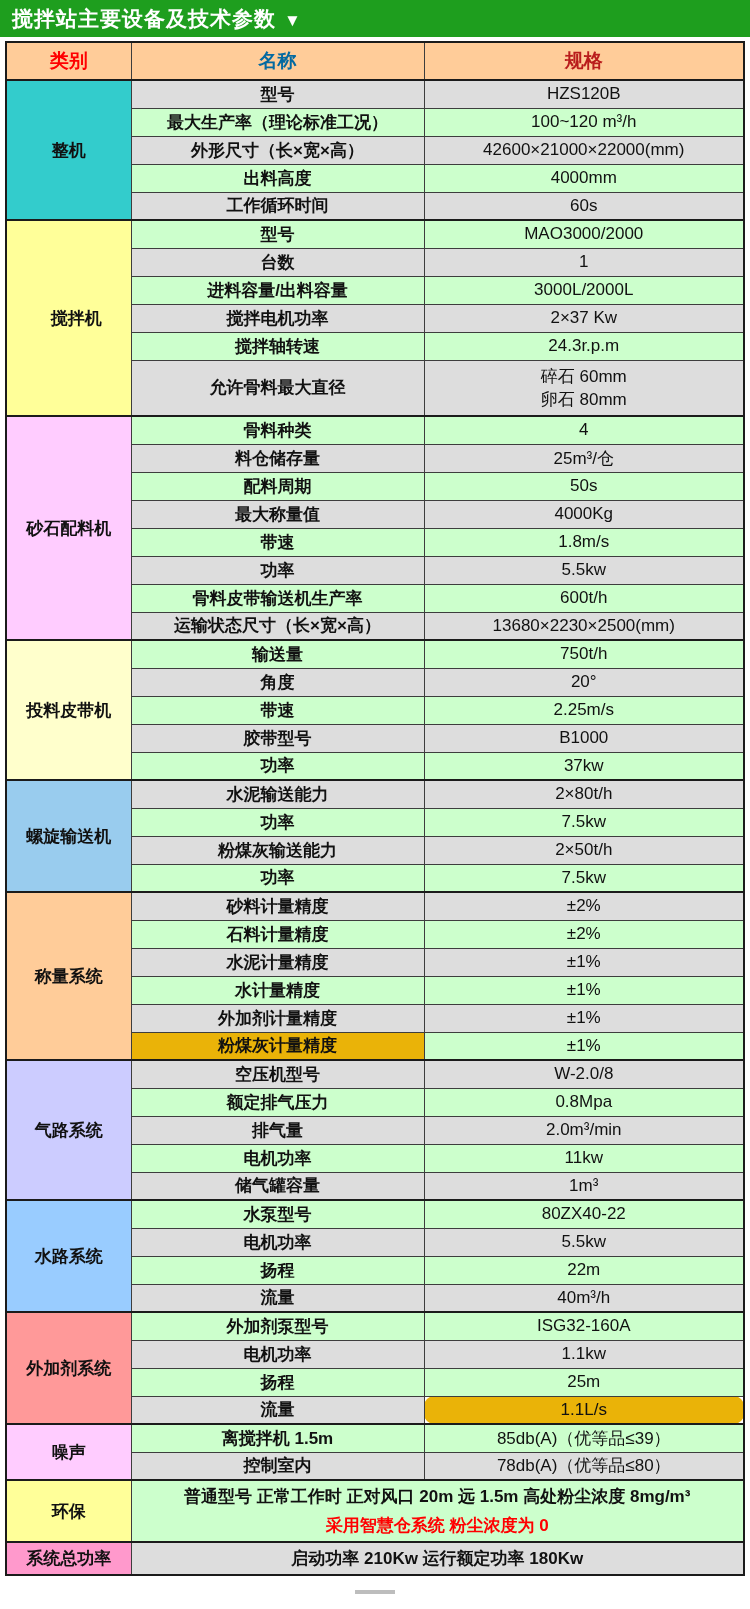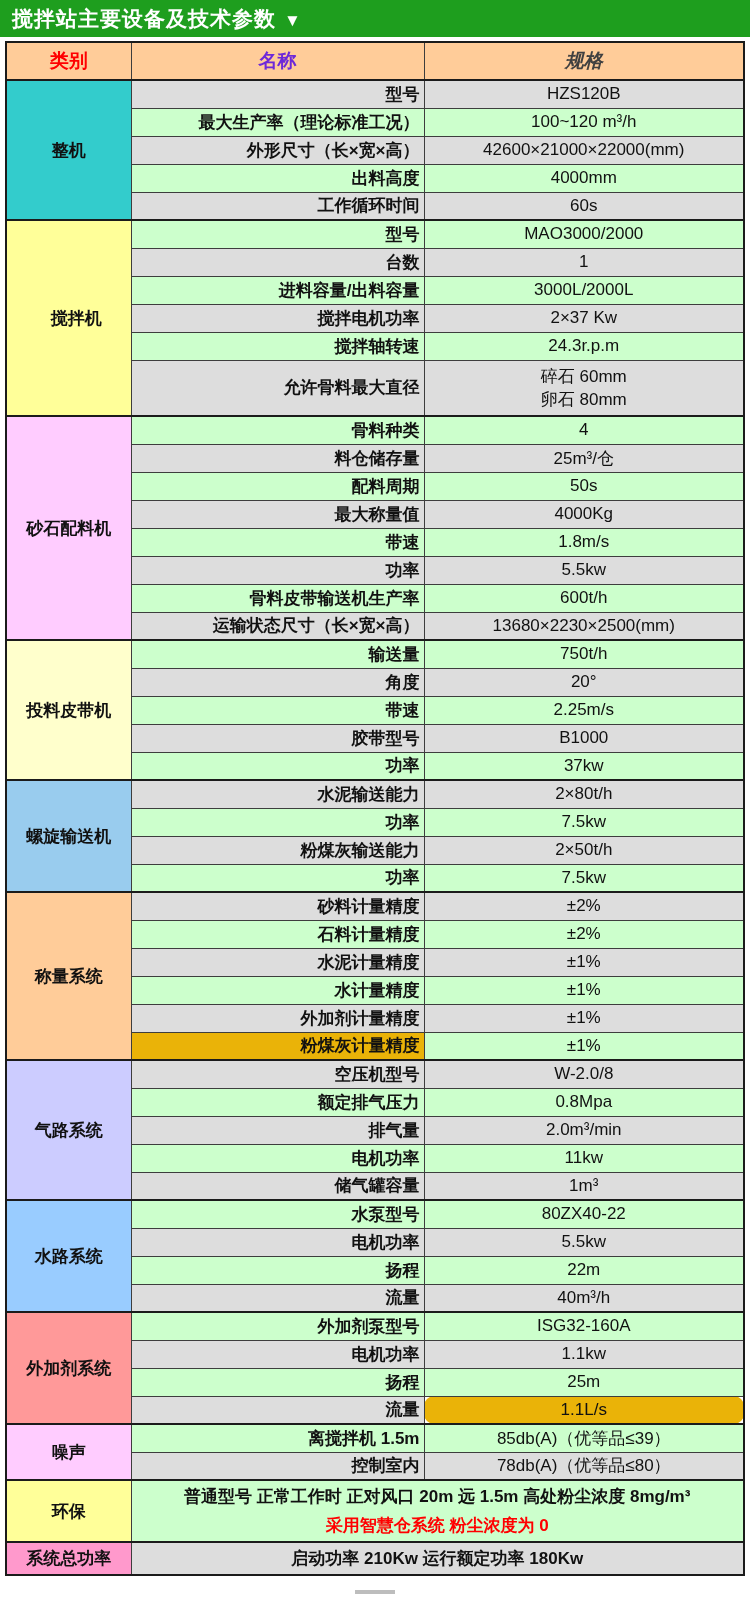--- a/index.html
+++ b/index.html
@@ -49,21 +49,21 @@
     box-sizing:border-box;
   }
   tr.row{height:28px;}
   tr.row-tall{height:56px;}
   tr.row-xtall{height:57px;}
   td.cat{
     font-weight:bold;
     font-size:17px;
     border-left:2px solid #1b1b1b;
   }
-  td.name-cell{font-weight:bold;text-align:right;}
+  td.name-cell{font-weight:bold;}
   td.spec-cell{font-weight:normal;}
   td.merged-cell{font-weight:bold;}
   td.merged-cell .line{line-height:29px;}
   tr.section-start td{border-top:2px solid #1b1b1b;}
   .bottom-dash{
     width:40px;
     height:4px;
     background:#bdbdbd;
     margin:14px auto 0 auto;
   }
@@ -79,22 +79,22 @@
 
   <table class="spec">
     <colgroup>
       <col class="c-cat">
         <col class="c-name">
         <col class="c-spec">
     </colgroup>
     <thead>
       <tr>
         <th style="background-color: rgb(255, 204, 153); color: rgb(255, 0, 0);">类别</th>
-        <th style="background-color: rgb(255, 204, 153); color: #6d28d9;">名称</th>
-        <th style="background-color: rgb(255, 204, 153); color: #404040; font-style: italic;">规格</th>
+        <th style="background-color: rgb(255, 204, 153); color: #0369a1;">名称</th>
+        <th style="background-color: rgb(255, 204, 153); color: #b91c1c;">规格</th>
       </tr>
     </thead>
     <tbody id="table-body">
         <tr class="row section-start">
           <td class="cat" rowspan="5" style="background-color: rgb(51, 204, 204);">整机</td>
           <td class="name-cell" style="background-color: rgb(221, 221, 221);">型号</td>
           <td class="spec-cell" style="background-color: rgb(221, 221, 221);">HZS120B</td>
         </tr>
         <tr class="row">
           <td class="name-cell" style="background-color: rgb(204, 255, 204);">最大生产率（理论标准工况）</td>

